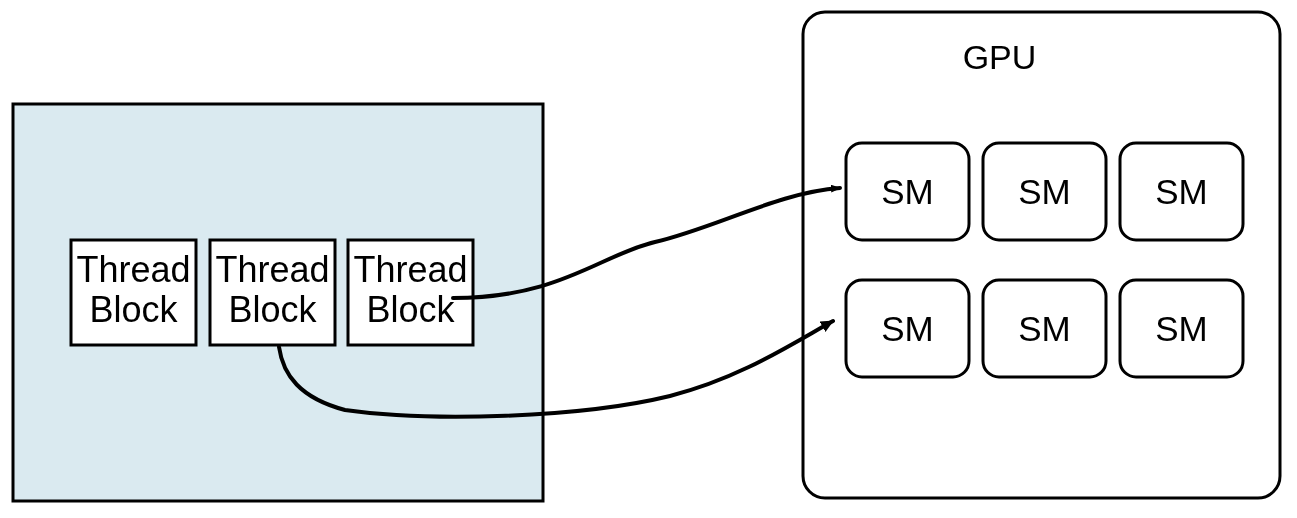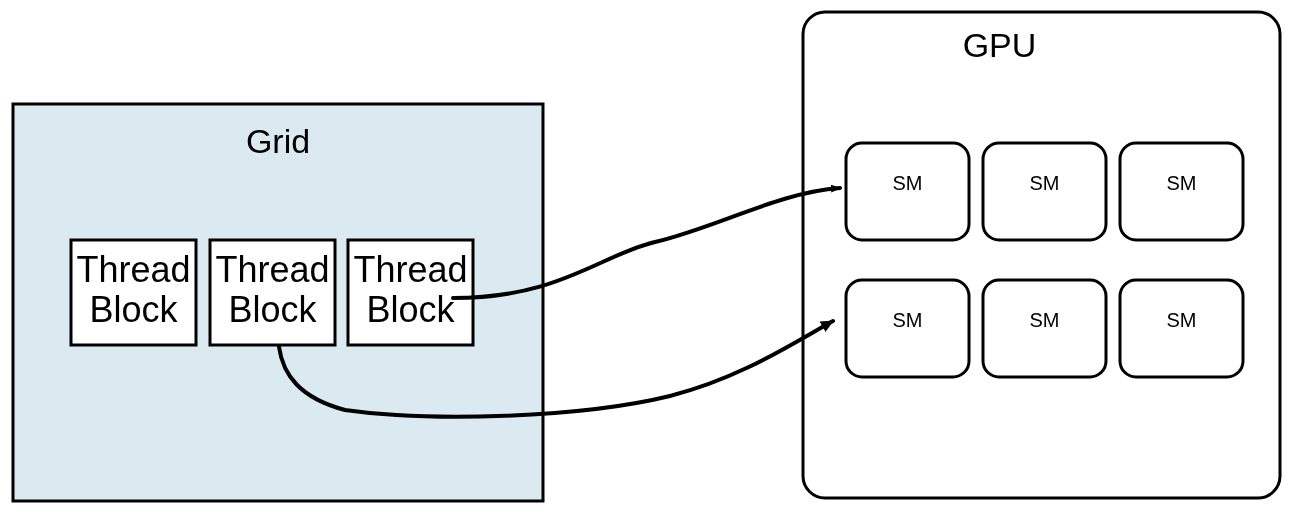--- a/index.html
+++ b/index.html
@@ -28,21 +28,21 @@
     font-family: "Liberation Sans", sans-serif;
     white-space: nowrap;
     text-align: center;
     line-height: 1.12;
     user-select: none;
   }
   .container-title {
     font-size: 34px;
   }
   .sm-label {
-    font-size: 20px;
+    font-size: 35px;
   }
   .tb-label {
     font-size: 36px;
   }
 </style>
 </head>
 <body>
 
 <div id="canvas">
 
@@ -69,23 +69,22 @@
     <rect x="1120" y="143" width="123" height="97" rx="16" ry="16" fill="#ffffff" stroke="#000000" stroke-width="3"></rect>
 
     <rect x="846" y="280" width="123" height="97" rx="16" ry="16" fill="#ffffff" stroke="#000000" stroke-width="3"></rect>
     <rect x="983" y="280" width="123" height="97" rx="16" ry="16" fill="#ffffff" stroke="#000000" stroke-width="3"></rect>
     <rect x="1120" y="280" width="123" height="97" rx="16" ry="16" fill="#ffffff" stroke="#000000" stroke-width="3"></rect>
 
     <path id="conn-0" fill="none" stroke="#000000" stroke-width="4" stroke-linecap="round" marker-end="url(#arrowFilled)" d="M 453 298 C 560 298 600 255 655 242 C 715 228 780 192 840 188"></path>
     <path id="conn-1" fill="none" stroke="#000000" stroke-width="4" stroke-linecap="round" marker-end="url(#arrowOpen)" d="M 279 347 C 283 375 300 398 345 410 C 430 422 580 418 670 396 C 740 378 790 345 833 321"></path>
   </svg>
 
-  <div class="lbl container-title" style="left:13px; top:122px; width:530px;">Grid</div>
 
-  <div class="lbl container-title" style="left:803px; top:26px; width:393px;">GPU</div>
+  <div class="lbl container-title" style="left:803px; top:38px; width:393px;">GPU</div>
 
   <div class="lbl tb-label" style="left:71px; top:250px; width:125px;">
     <div>Thread</div>
     <div>Block</div>
   </div>
 
   <div class="lbl tb-label" style="left:210px; top:250px; width:125px;">
     <div>Thread</div>
     <div>Block</div>
   </div>

